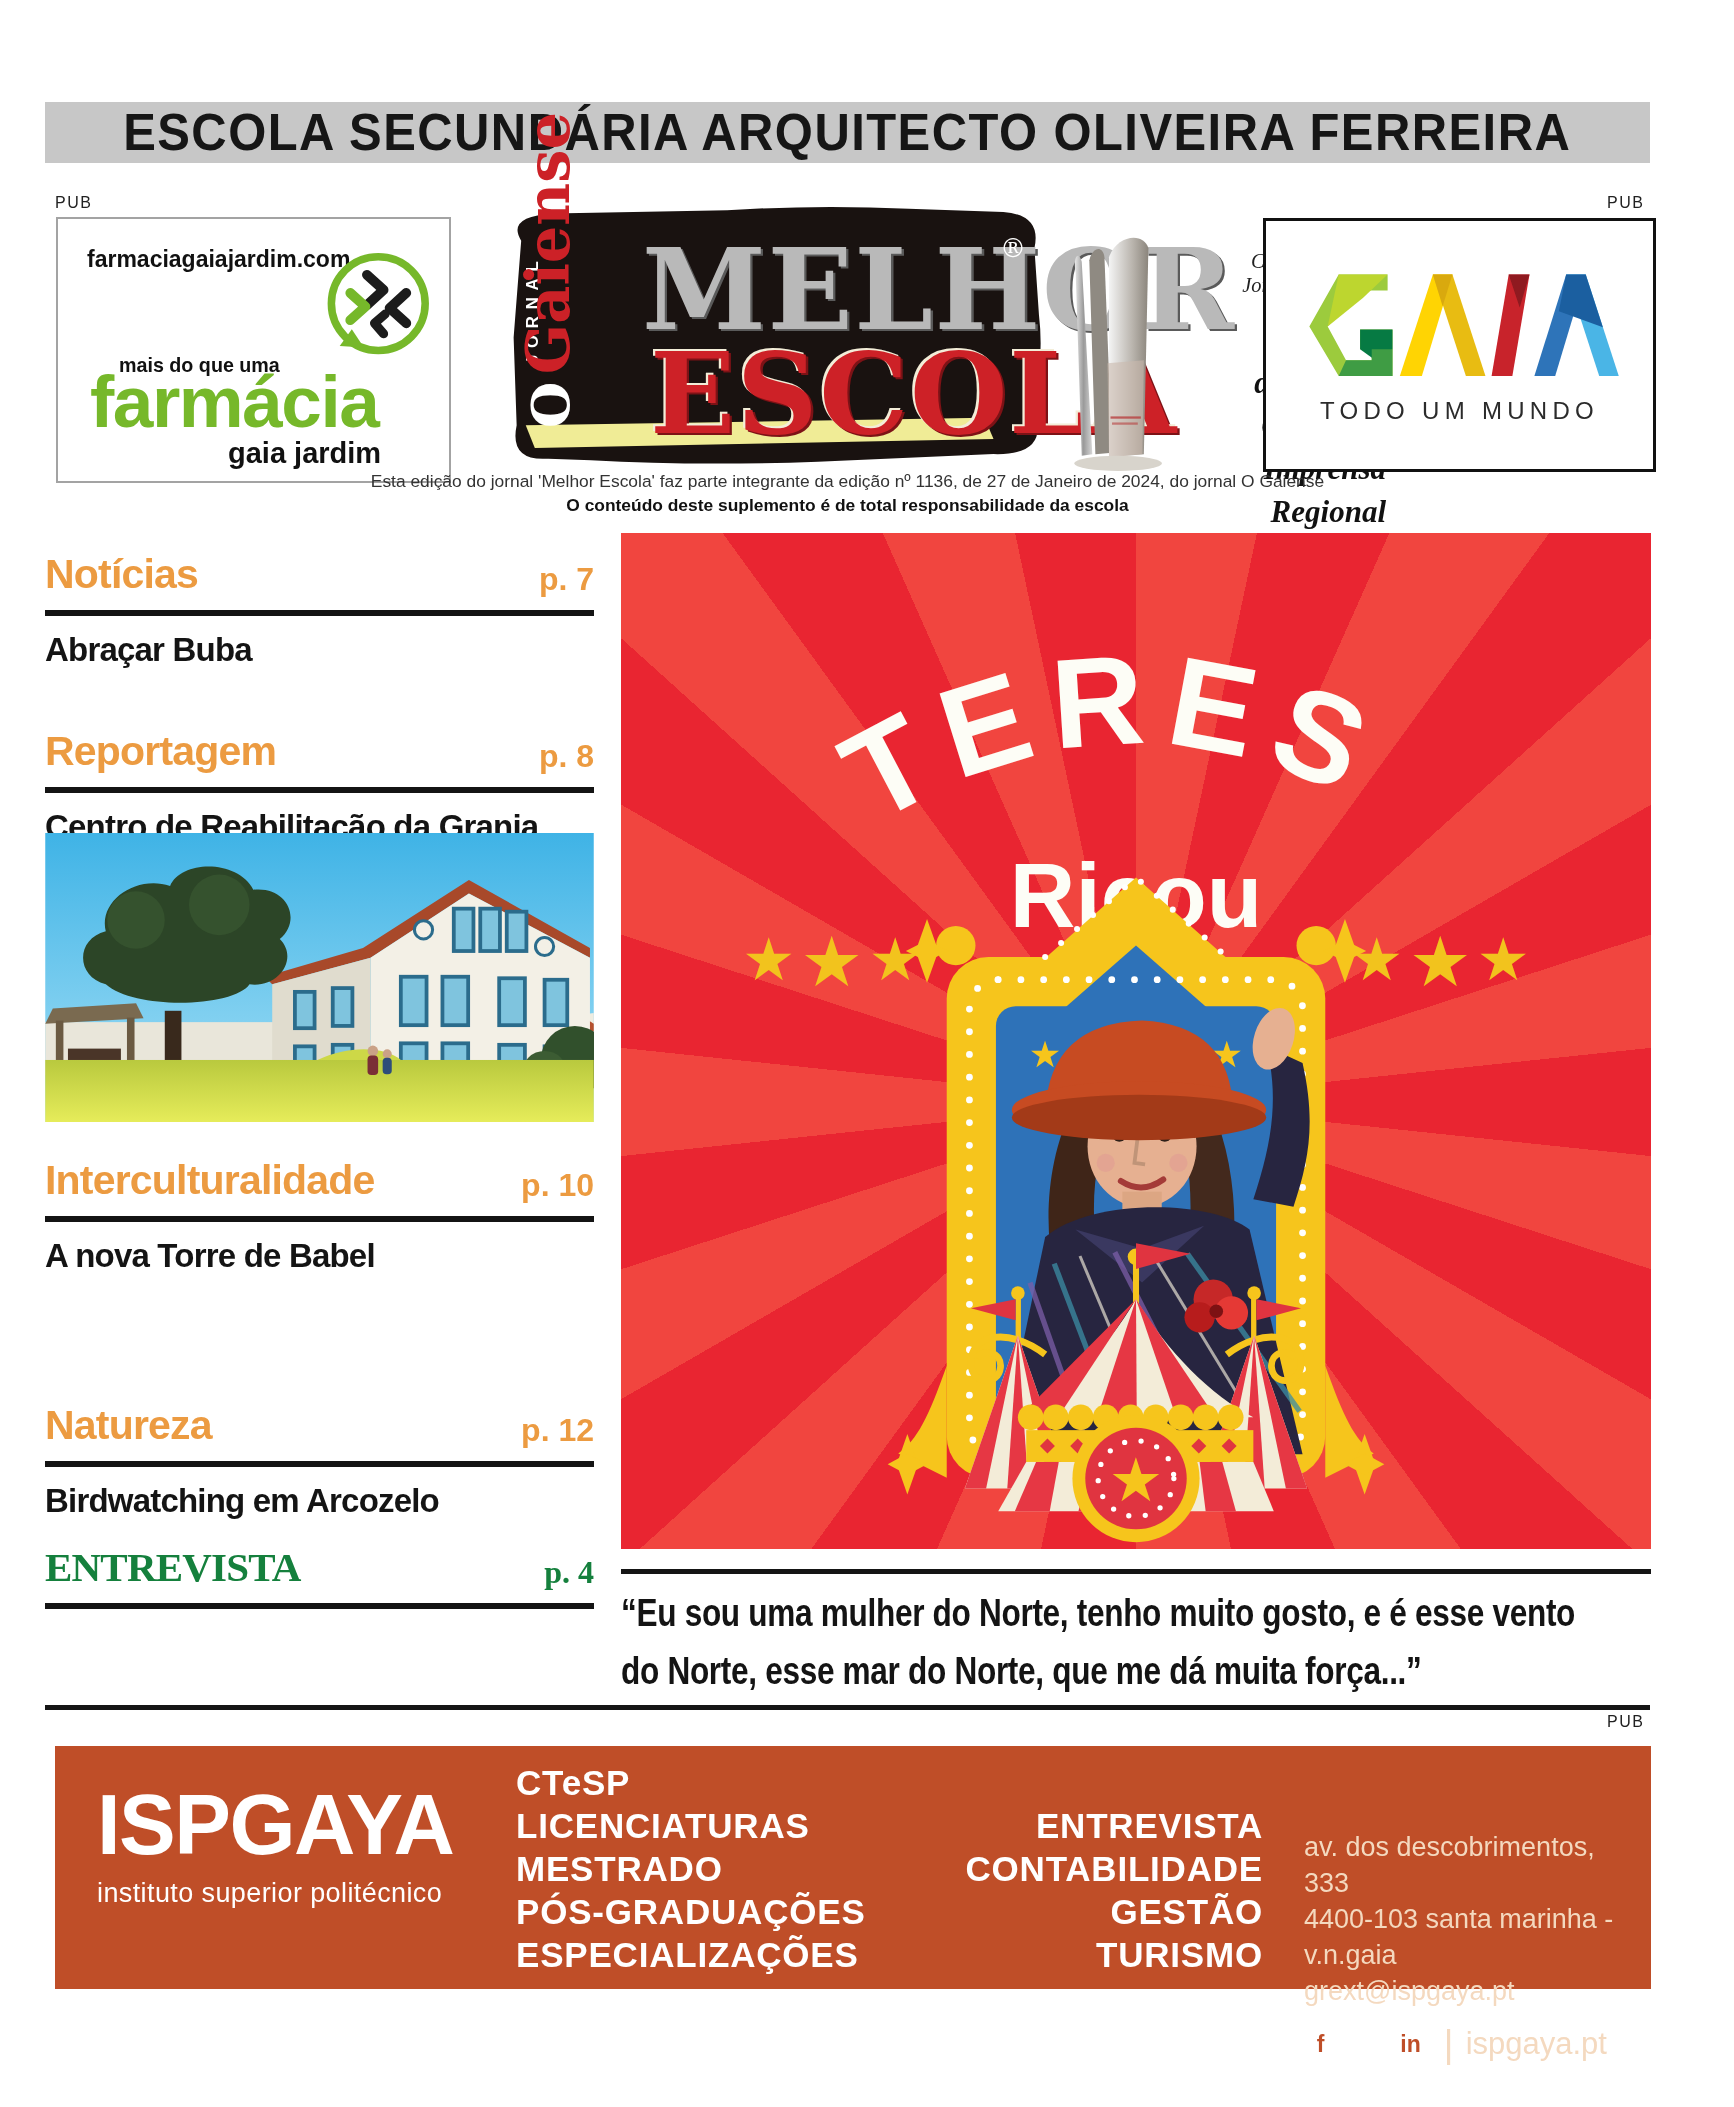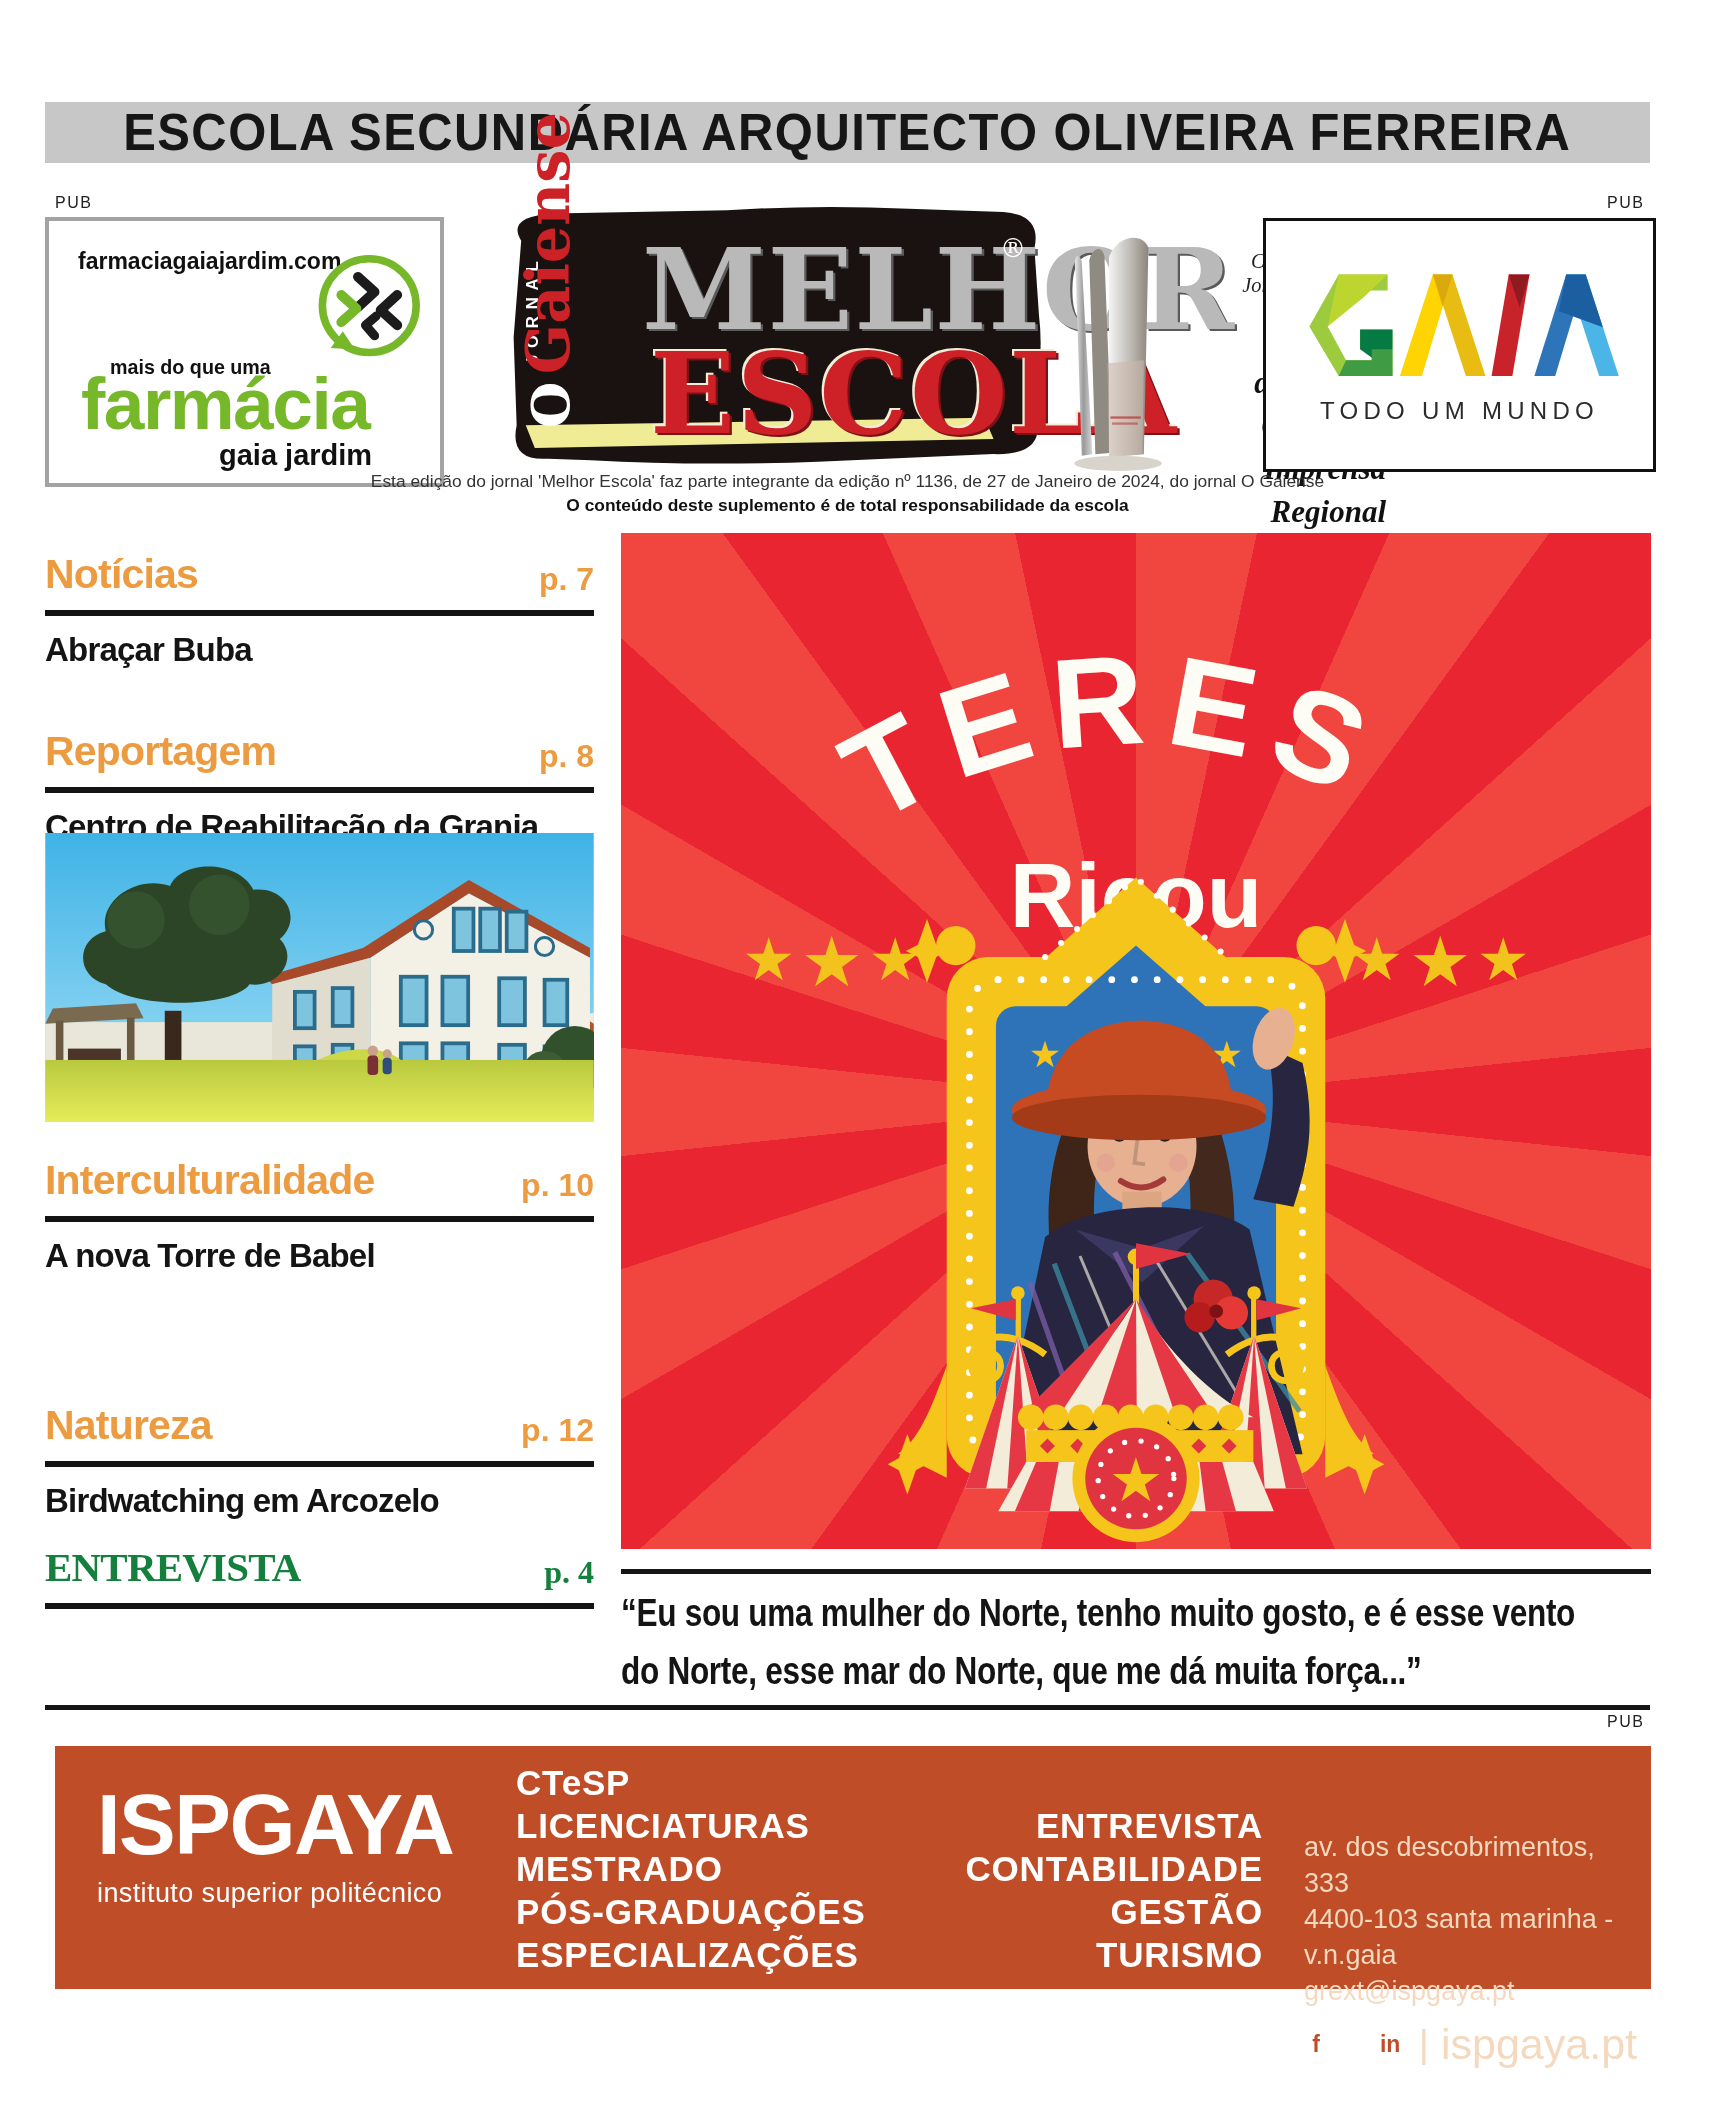--- a/index.html
+++ b/index.html
@@ -9,21 +9,21 @@
 
   
   .banner{left:45px;top:102px;width:1605px;height:61px;background:#c7c7c7;
           display:flex;align-items:center;justify-content:center;}
   .banner-title{font-weight:bold;font-size:51px;letter-spacing:1.5px;color:#161616;
                 transform:scaleX(0.96);white-space:nowrap;}
 
   .pub{font-size:16px;color:#222;letter-spacing:1.5px;font-weight:normal;}
 
   
-  .pharmacy{left:45px;top:217px;width:391px;height:262px;border:4px solid #a3a3a3;background:#fff;}
+  .pharmacy{left:56px;top:217px;width:391px;height:262px;border:2px solid #a3a3a3;background:#fff;}
   .ph-url{position:absolute;left:29px;top:27px;font-weight:bold;font-size:23px;color:#111;}
   .ph-tag{position:absolute;left:61px;top:135px;font-weight:bold;font-size:19.7px;color:#111;}
   .ph-brand{position:absolute;left:32px;top:141px;font-weight:bold;font-size:73px;color:#76b82a;letter-spacing:-1.5px;}
   .ph-loc{position:absolute;left:170px;top:218px;font-weight:bold;font-size:29px;color:#111;}
   .ph-bubble{position:absolute;right:13.6px;top:30px;}
 
   
   .masthead{left:500px;top:201px;width:545px;height:267px;}
   .mast-svg{position:absolute;left:0;top:0;}
   .mast-vert{position:absolute;left:13.6px;top:227px;transform:rotate(-90deg);transform-origin:left top;
@@ -86,21 +86,21 @@
   .ad-areas{position:absolute;left:833px;top:58px;width:375px;text-align:right;font-weight:bold;
             font-size:35px;line-height:43px;letter-spacing:0.8px;}
   .ad-contact{position:absolute;left:1249px;top:83px;width:333px;color:#f4d9bf;font-size:27px;line-height:36px;}
   .ad-social{display:flex;align-items:center;gap:12px;margin-top:16.7px;}
   .soc{width:33px;height:33px;border-radius:6.8px;display:flex;align-items:center;justify-content:center;}
   .soc.solid{background:#fff;color:#bf4e28;font-weight:bold;font-size:23px;}
   .soc.outline{border:3px solid #fff;box-sizing:border-box;position:relative;}
   .soc.outline .lens{width:13.6px;height:13.6px;border:3px solid #fff;border-radius:50%;}
   .soc.outline .dot{position:absolute;right:3.8px;top:3.8px;width:3.8px;height:3.8px;background:#fff;border-radius:50%;}
   .ad-sep{font-size:39px;color:#f4d9bf;font-weight:normal;margin-left:4.5px;}
-  .ad-site{font-size:43px;color:#f4d9bf;}
+  .ad-site{font-size:31px;color:#f4d9bf;}
 </style>
 </head>
 <body>
 
 <div class="page">
 
   <div class="abs banner">
     <div class="banner-title">ESCOLA SECUNDÁRIA ARQUITECTO OLIVEIRA FERREIRA</div>
   </div>
 

